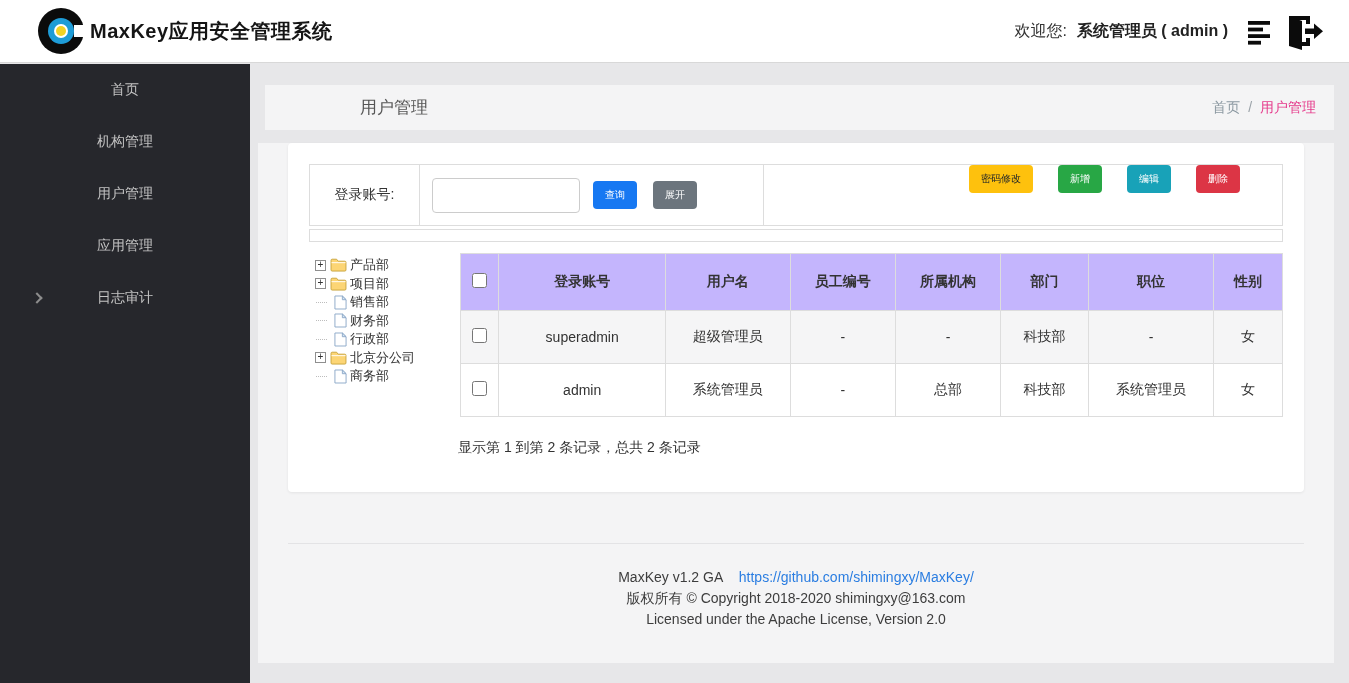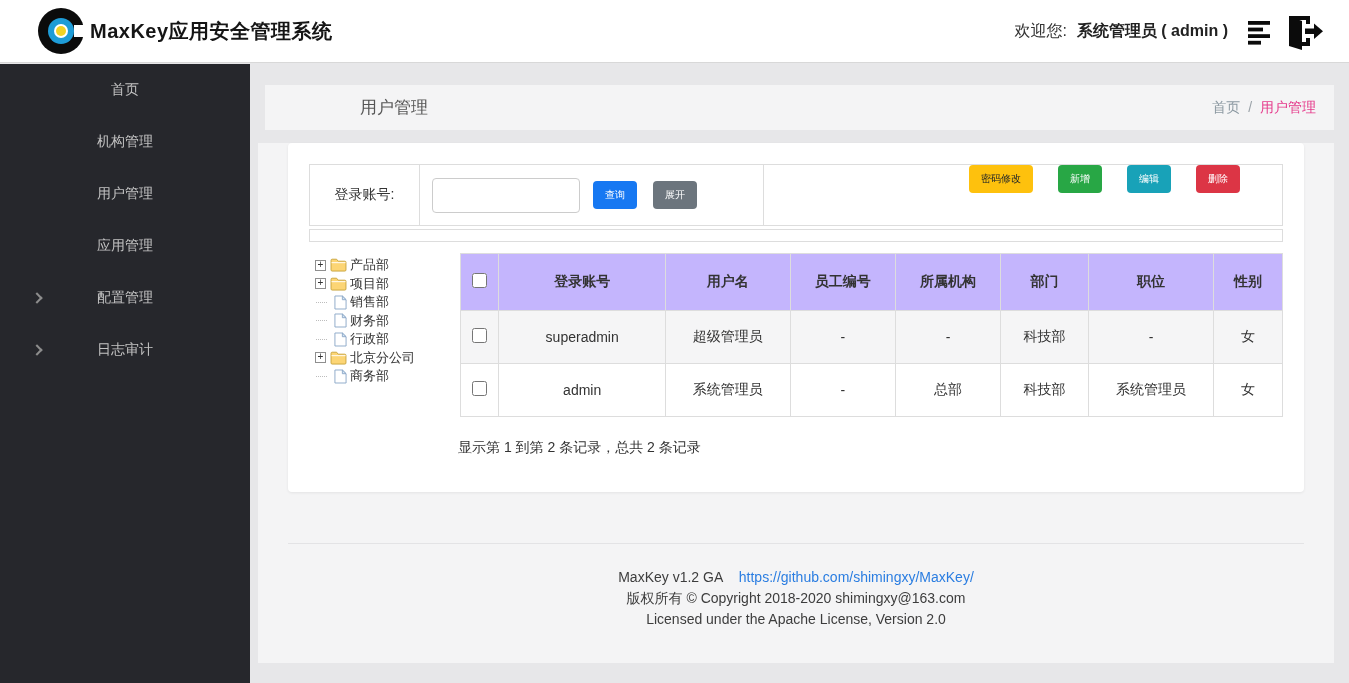--- a/index.html
+++ b/index.html
@@ -136,24 +136,20 @@
       <span>首页</span>
     </div>
     <div class="nav-item">
       <span>机构管理</span>
     </div>
     <div class="nav-item">
       <span>用户管理</span>
     </div>
     <div class="nav-item">
       <span>应用管理</span>
-    </div>
-    <div class="nav-item">
-      <span class="chev"></span>
-      <span>配置管理</span>
     </div>
     <div class="nav-item">
       <span class="chev"></span>
       <span>日志审计</span>
     </div>
   </div>
 
   <div class="content">
 
     <div class="titlebar">

